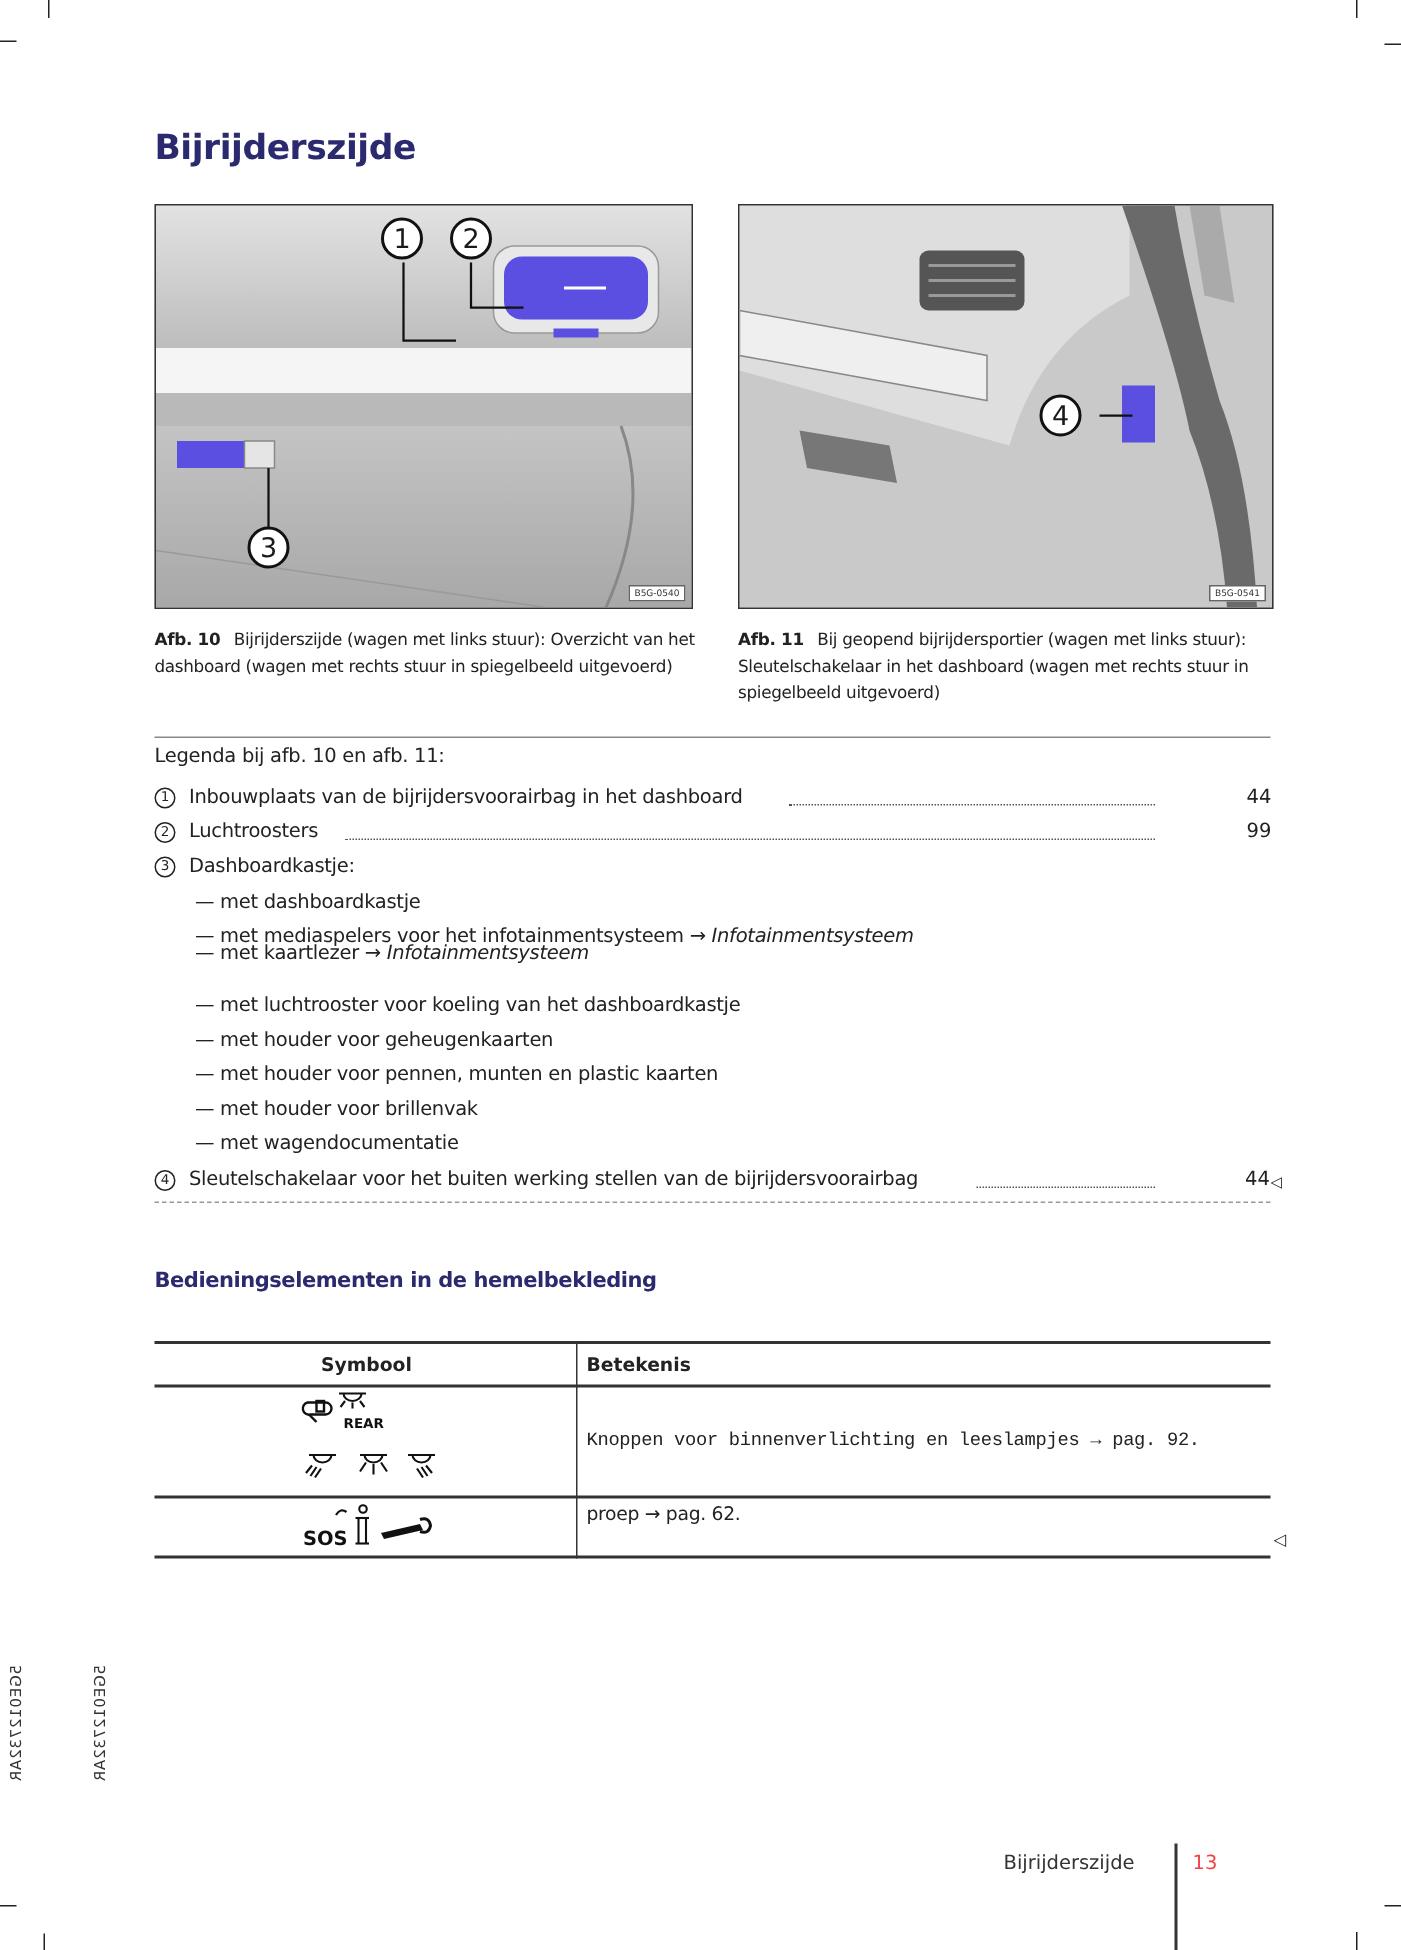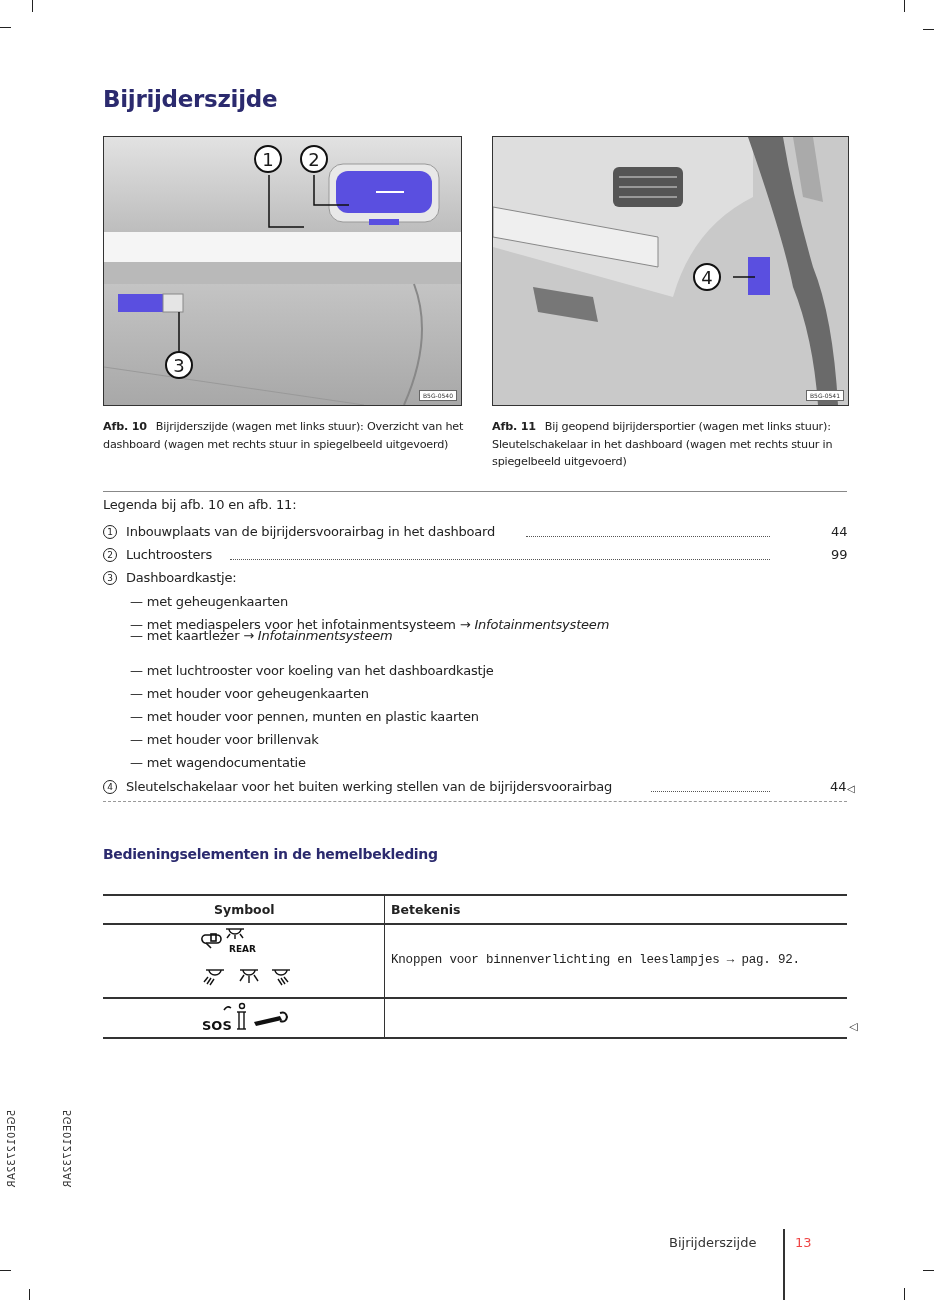--- a/index.html
+++ b/index.html
@@ -127,21 +127,21 @@
   <span>Luchtroosters</span>
 </div>
 <div class="dots" style="left:230px;top:559px;width:540px;"></div>
 <div class="pg" style="left:831px;top:547px;">99</div>
 
 <div class="li" style="top:570px;">
   <span class="num-circle">3</span>
   <span>Dashboardkastje:</span>
 </div>
 
-<div class="sub" style="top:594px;"><span>— met geheugenkaarten</span></div>
+<div class="sub" style="top:594px;"><span>— met dashboardkastje</span></div>
 <div class="sub" style="top:617px;"><span>— met mediaspelers voor het infotainmentsysteem → </span><i>Infotainmentsysteem</i></div>
 <div class="sub" style="top:628px;"><span>— met kaartlezer → </span><i>Infotainmentsysteem</i></div>
 <div class="sub" style="top:663px;text-align:right;"><span>— met luchtrooster voor koeling van het dashboardkastje</span></div>
 <div class="sub" style="top:686px;"><span>— met houder voor geheugenkaarten</span></div>
 <div class="sub" style="top:709px;"><span>— met houder voor pennen, munten en plastic kaarten</span></div>
 <div class="sub" style="top:732px;"><span>— met houder voor brillenvak</span></div>
 <div class="sub" style="top:755px;"><span>— met wagendocumentatie</span></div>
 
 <div class="li" style="top:779px;">
   <span class="num-circle">4</span>
@@ -212,20 +212,21 @@
       <line x1="37" y1="12" x2="46" y2="12"></line>
         <line x1="37" y1="29" x2="46" y2="29"></line>
     </g>
     <g>
       <path d="M54 22 L80 16 L82 20 L56 26 Z" fill="#111"></path>
       <path d="M80 13 q6 -2 7 4 q-1 6 -7 4" stroke="#111" stroke-width="2" fill="none"></path>
     </g>
   </svg>
 </div>
 <div class="td" style="left:391px;top:1000px;">
+  <div>proep → pag. 62.</div>
 </div>
 <div class="endmark" style="left:849px;top:1020px;font-size:11px;">◁</div>
 <div class="tbl-line" style="top:1037px;"></div>
 
 <div class="tbl-vline" style="top:894px;height:145px;"></div>
 
 <div class="side-code" style="left:6px;top:1110px;">5GE012732AR</div>
 <div class="side-code" style="left:62px;top:1110px;">5GE012732AR</div>
 
 <div class="footer-title">Bijrijderszijde</div>

